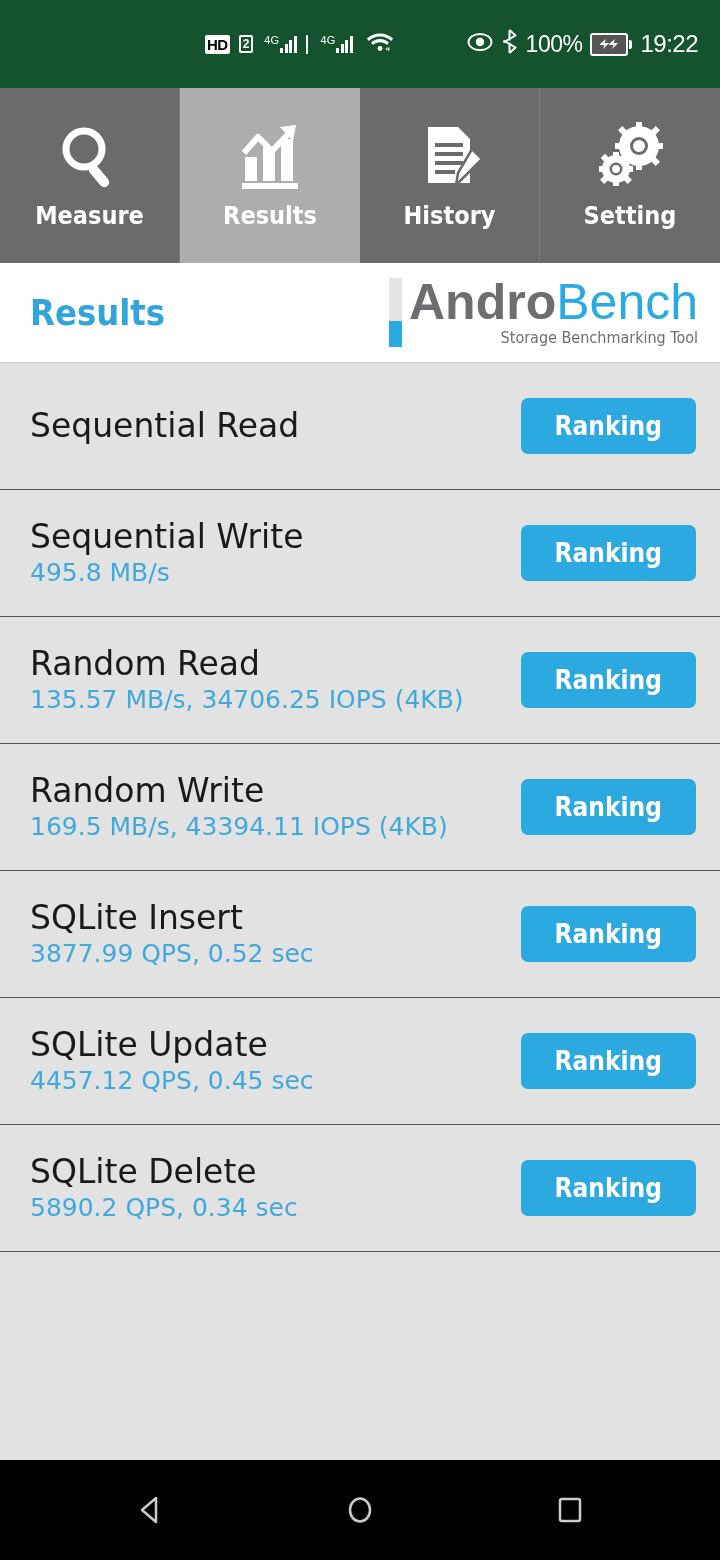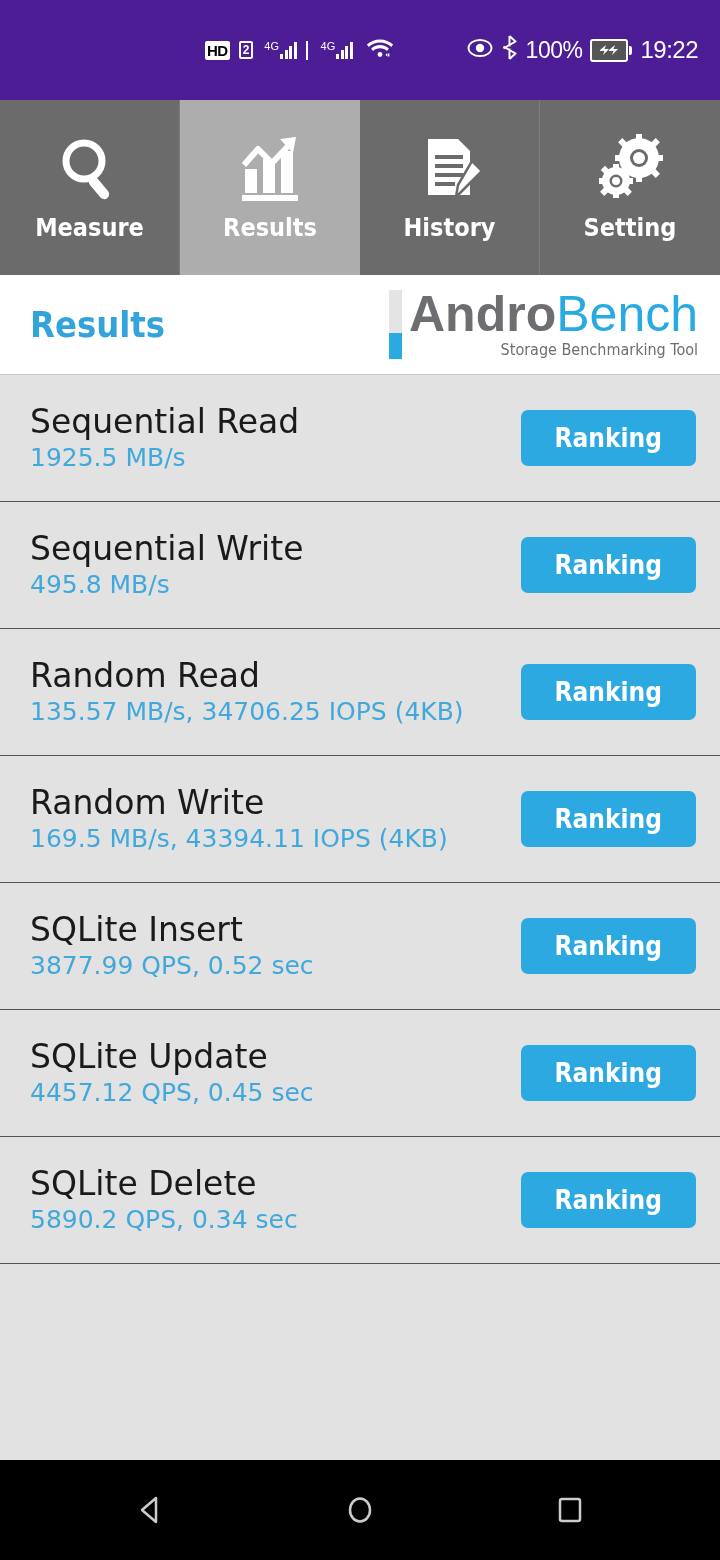--- a/index.html
+++ b/index.html
@@ -17,22 +17,22 @@
     width: 720px;
     height: 1560px;
     position: relative;
     display: flex;
     flex-direction: column;
     background: #000000;
   }
 
   
   .statusbar {
-    height: 100px;
-    background: #4c1d95;
+    height: 88px;
+    background: #14532d;
     display: flex;
     align-items: center;
     justify-content: center;
     position: relative;
     flex: 0 0 auto;
   }
   .sb-center {
     display: flex;
     align-items: center;
     gap: 7px;
@@ -461,21 +461,20 @@
         <span class="logo-sub">Storage Benchmarking Tool</span>
       </span>
     </div>
   </div>
 
   <div class="list">
 
     <div class="row">
       <span class="row-texts">
         <span class="row-title">Sequential Read</span>
-        <span class="row-value">1925.5 MB/s</span>
       </span>
       <button class="rank-btn">Ranking</button>
     </div>
 
     <div class="row">
       <span class="row-texts">
         <span class="row-title">Sequential Write</span>
         <span class="row-value">495.8 MB/s</span>
       </span>
       <button class="rank-btn">Ranking</button>

